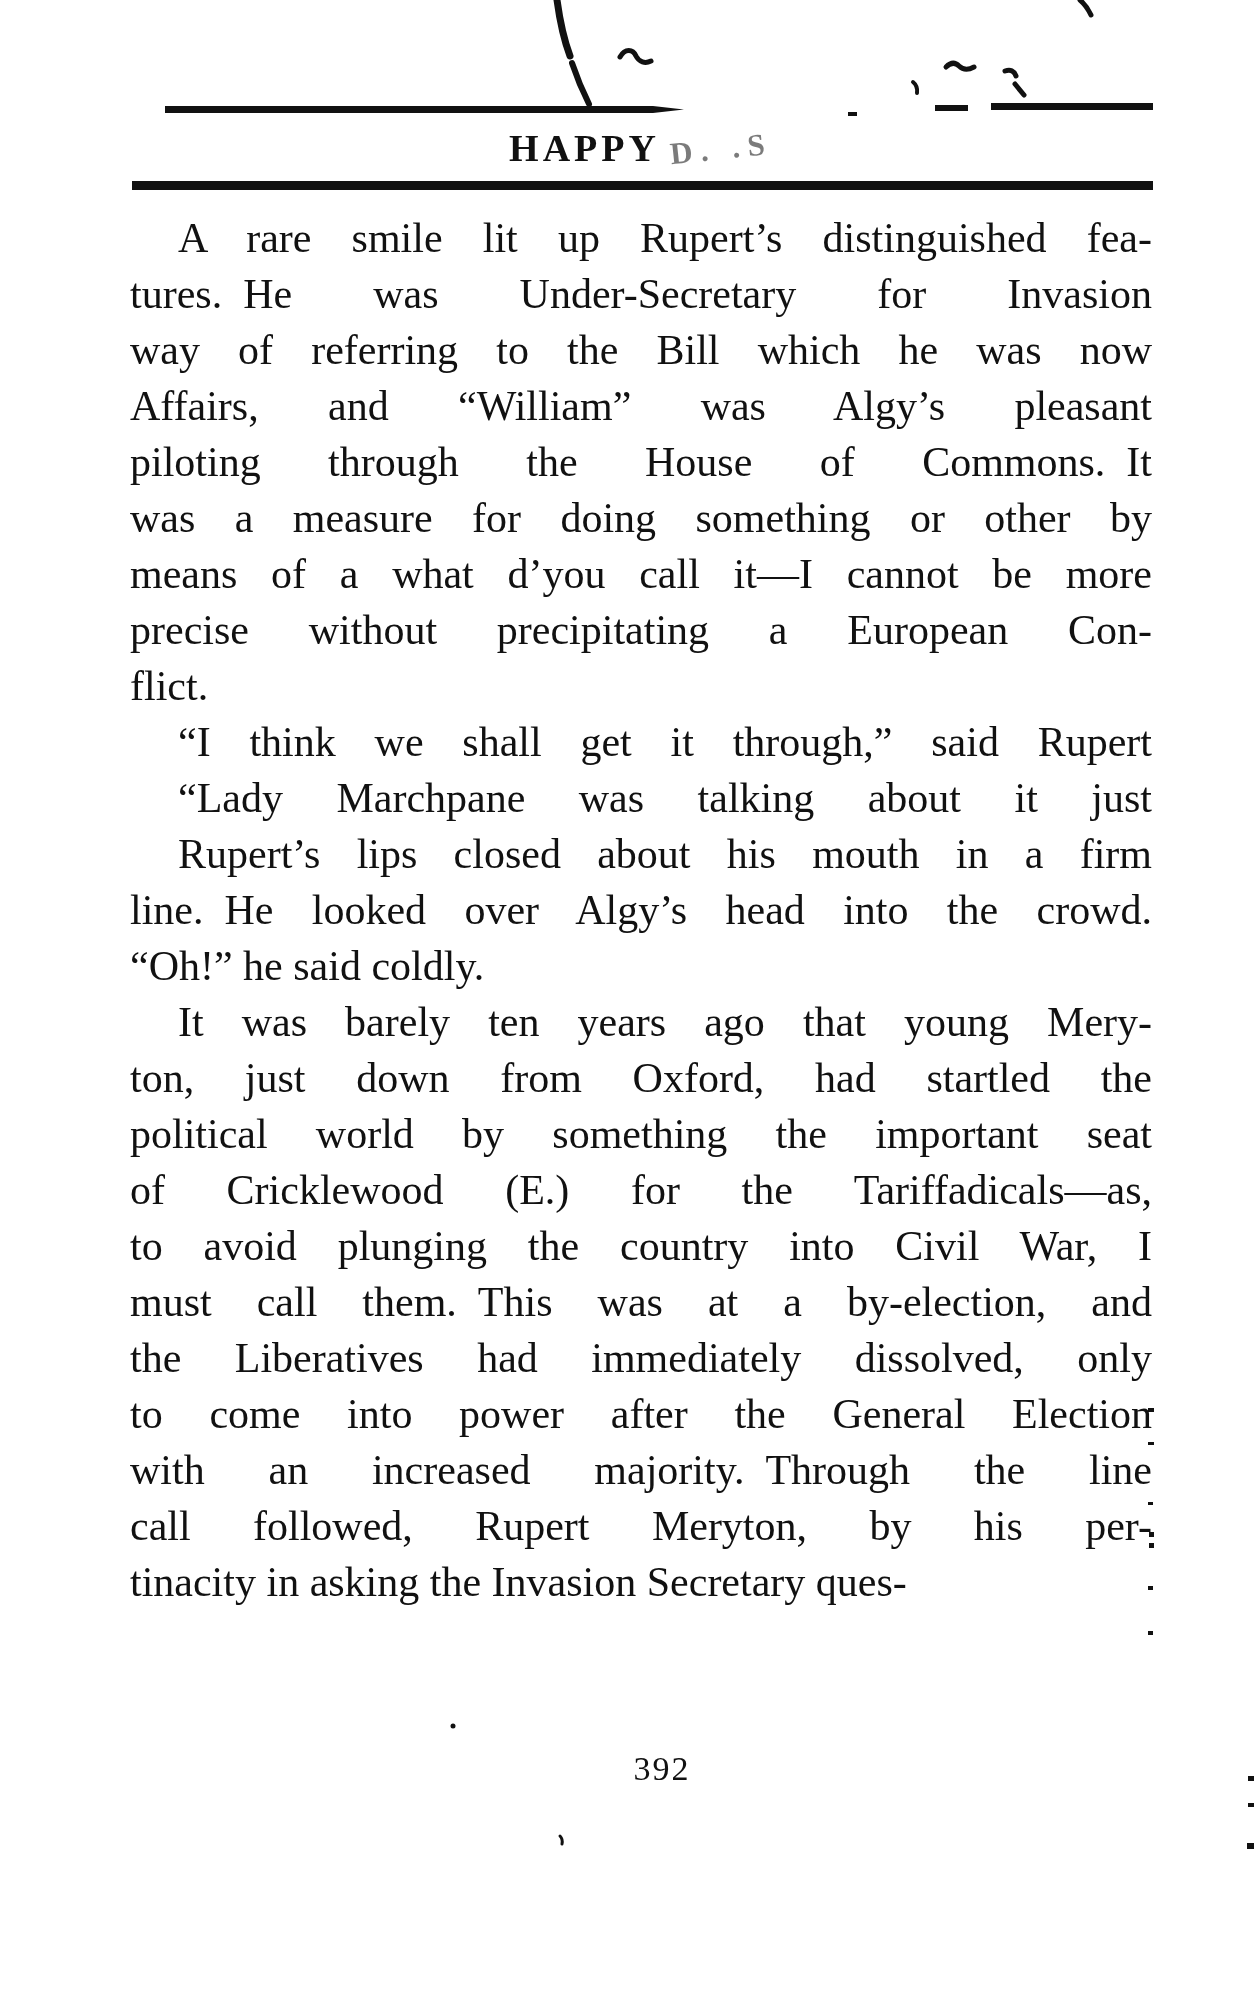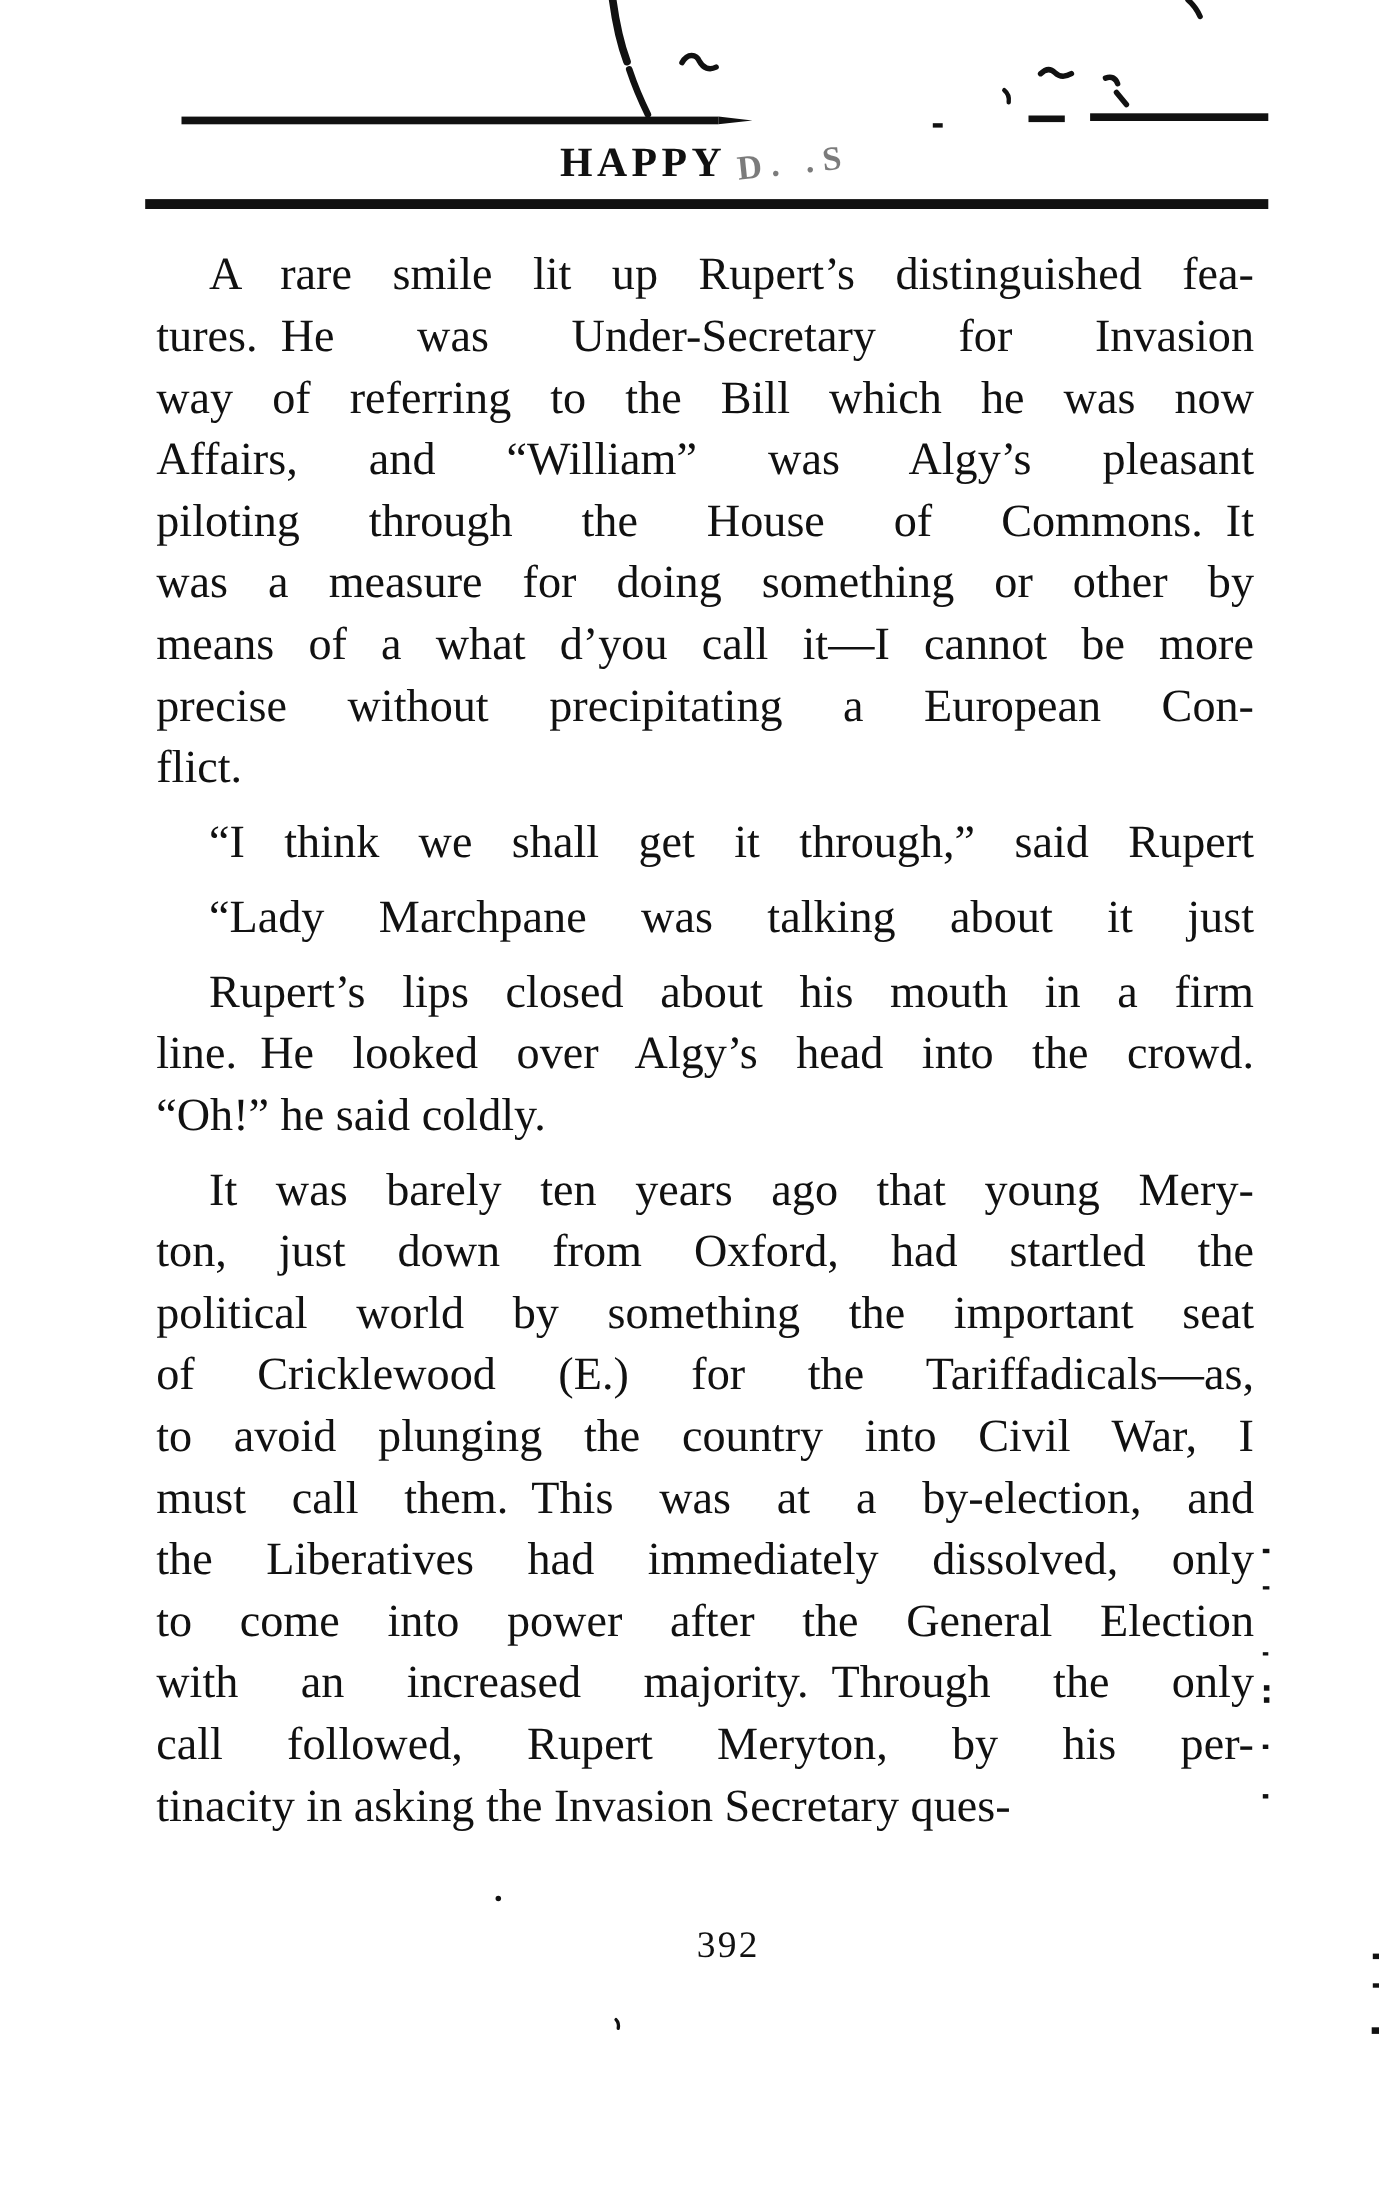--- a/index.html
+++ b/index.html
@@ -39,21 +39,21 @@
   }
   
   .text-block {
     position: absolute;
     top: 210px;
     left: 130px;
     width: 1022px;
     font-size: 42px;
     line-height: 56px;
   }
-  .para { margin: 12px; padding: 0; }
+  .para { margin: 0; padding: 0; }
   .line {
     height: 56px;
     line-height: 56px;
     text-align: justify;
     text-align-last: justify;
     text-justify: inter-word;
     overflow: hidden;
   }
   .line.first { text-indent: 48px; }
   .line.last  { text-align-last: left; }
@@ -151,21 +151,21 @@
       </div>
       <div class="para">
         <div class="line first">It was barely ten years ago that young Mery-</div>
         <div class="line">ton, just down from Oxford, had startled the</div>
         <div class="line">political world by something the important seat</div>
         <div class="line">of Cricklewood (E.) for the Tariffadicals—as,</div>
         <div class="line">to avoid plunging the country into Civil War, I</div>
         <div class="line">must call them. This was at a by-election, and</div>
         <div class="line">the Liberatives had immediately dissolved, only</div>
         <div class="line">to come into power after the General Election</div>
-        <div class="line">with an increased majority. Through the only</div>
+        <div class="line">with an increased majority. Through the line</div>
         <div class="line">call followed, Rupert Meryton, by his per-</div>
         <div class="line last">tinacity in asking the Invasion Secretary ques-</div>
       </div>
     </div>
 
   <div class="page-number">392</div>
 
 </div>
 
 </body></html>

